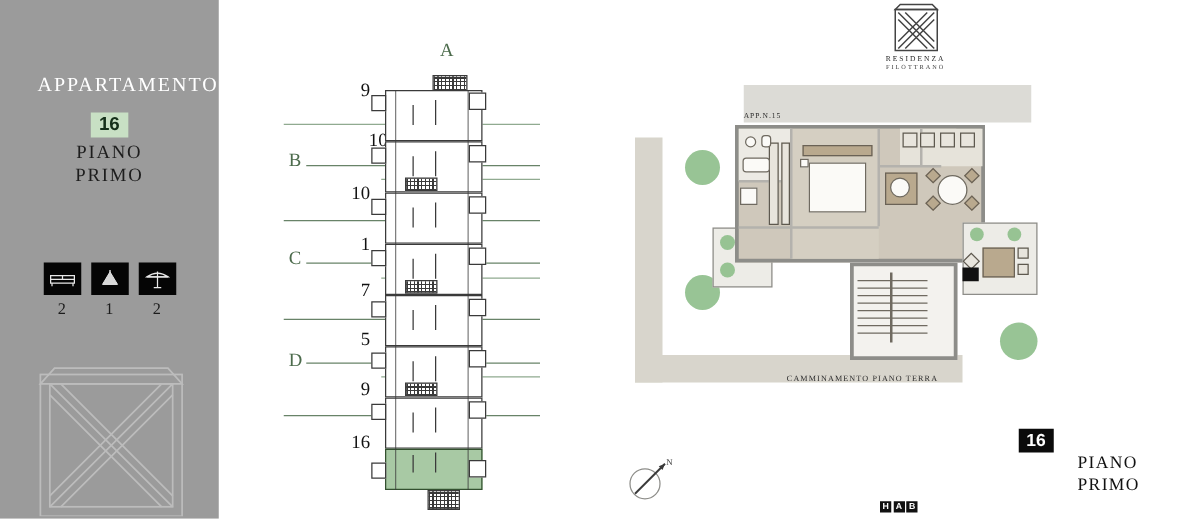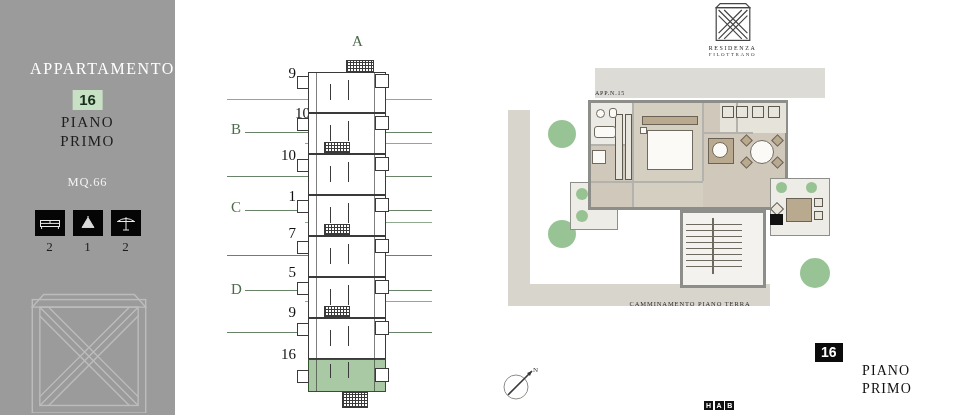--- a/index.html
+++ b/index.html
@@ -167,21 +167,20 @@
 
     <div class="sidebar-title">APPARTAMENTO</div>
 
     <div class="unit-badge">16</div>
 
     <div class="floor-label">
       <div>PIANO</div>
       <div>PRIMO</div>
     </div>
 
-    <div class="area-label">MQ.66</div>
 
     <div class="feature-row">
 
       <div class="feature">
         <div class="feature-icon">
           <svg width="22" height="14" viewBox="0 0 22 14">
             <rect x="1.5" y="4.5" width="19" height="6" fill="none" stroke="#e9e9e9" stroke-width="1"></rect>
             <line x1="1.5" y1="7.4" x2="20.5" y2="7.4" stroke="#e9e9e9" stroke-width="1"></line>
             <line x1="11" y1="4.5" x2="11" y2="7.4" stroke="#e9e9e9" stroke-width="1"></line>
             <line x1="2.6" y1="10.5" x2="2.6" y2="13" stroke="#e9e9e9" stroke-width="1"></line>

